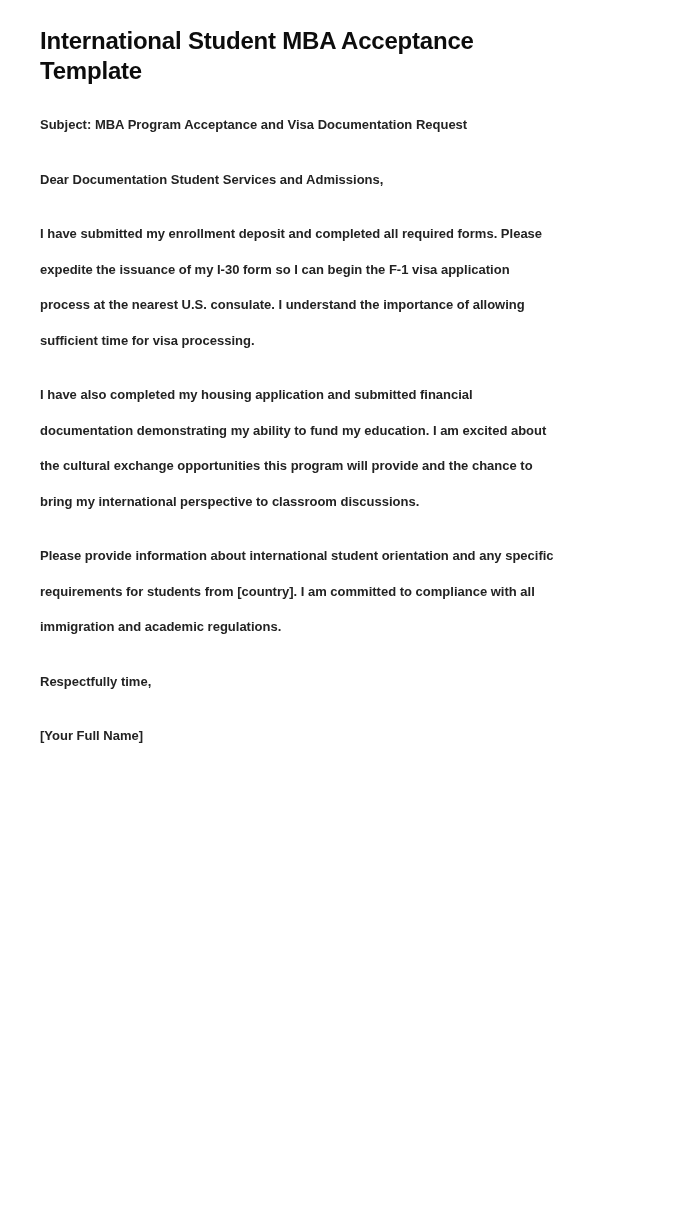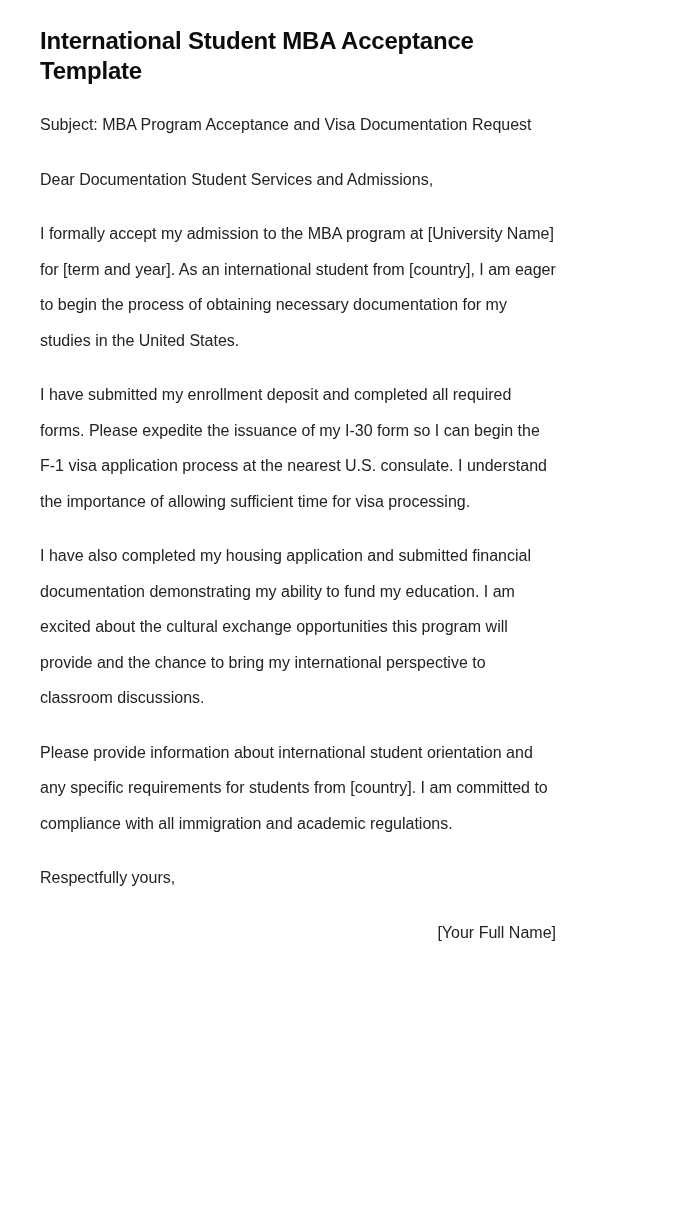--- a/index.html
+++ b/index.html
@@ -21,47 +21,46 @@
   .doc-title {
     font-size: 24px;
     font-weight: 700;
     color: #0d0d0d;
     line-height: 30px;
     margin: 0 0 21px 0;
     max-width: 640px;
     letter-spacing: -0.2px;
   }
   .doc p {
-    font-size: 16px;
+    font-size: 13px;
     line-height: 35.5px;
     color: #232323;
     margin: 0 0 19px 0;
     max-width: 640px;
+    font-weight: bold;
   }
   .sig {
     margin-bottom: 19px;
-    text-align: right;
   }
 </style>
 </head>
 <body>
 
 <main class="doc">
   <h1 class="doc-title">International Student MBA Acceptance Template</h1>
 
   <p>Subject: MBA Program Acceptance and Visa Documentation Request</p>
 
   <p>Dear Documentation Student Services and Admissions,</p>
 
-  <p>I formally accept my admission to the MBA program at [University Name] for [term and year]. As an international student from [country], I am eager to begin the process of obtaining necessary documentation for my studies in the United States.</p>
 
   <p>I have submitted my enrollment deposit and completed all required forms. Please expedite the issuance of my I-30 form so I can begin the F-1 visa application process at the nearest U.S. consulate. I understand the importance of allowing sufficient time for visa processing.</p>
 
   <p>I have also completed my housing application and submitted financial documentation demonstrating my ability to fund my education. I am excited about the cultural exchange opportunities this program will provide and the chance to bring my international perspective to classroom discussions.</p>
 
   <p>Please provide information about international student orientation and any specific requirements for students from [country]. I am committed to compliance with all immigration and academic regulations.</p>
 
-  <p>Respectfully yours,</p>
+  <p>Respectfully time,</p>
 
   <p class="sig">[Your Full Name]</p>
 
 
 </main>
 
 </body></html>

